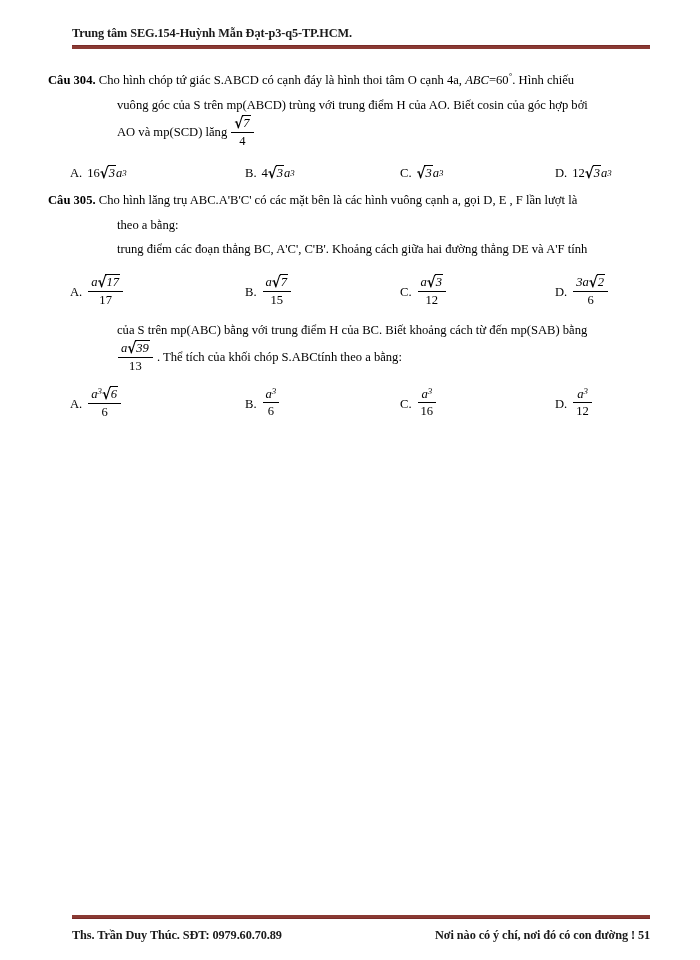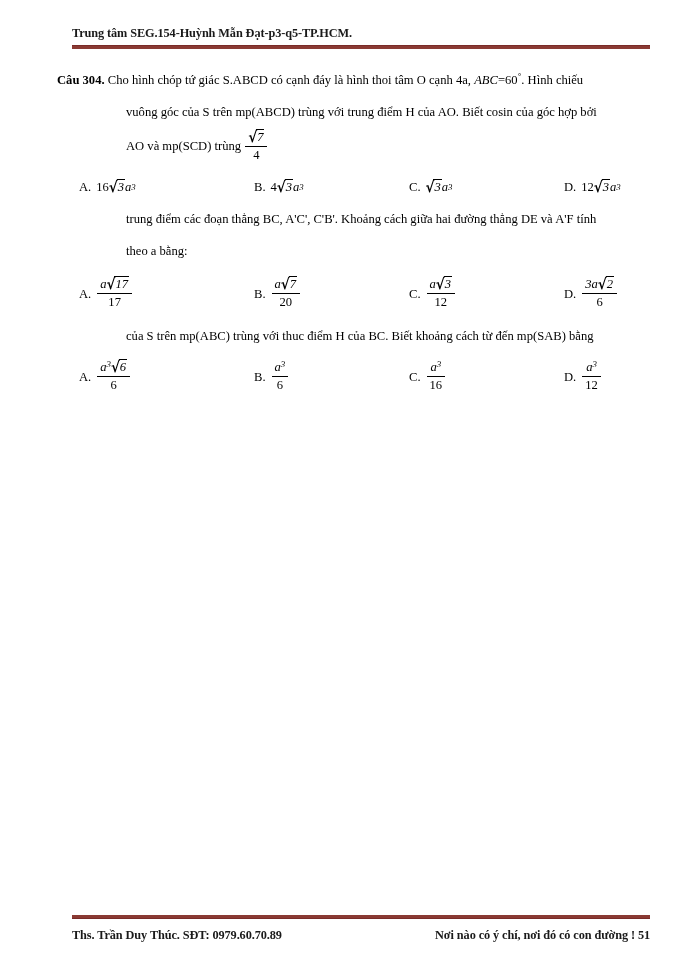--- a/index.html
+++ b/index.html
@@ -68,21 +68,21 @@
     font-size: 12.3px;
     color: #1a1a1a;
     letter-spacing: -0.1px;
   }
   .footer-left { font-weight: bold; }
   .footer-right { font-weight: bold; }
 
   
   .content {
     position: absolute;
-    left: 57px;
+    left: 48px;
     top: 68px;
     width: 608px;
   }
 
   .question {
     position: relative;
     margin-bottom: 2px;
   }
 
   .q-body {
@@ -92,21 +92,20 @@
   }
   .q-label {
     font-weight: bold;
     font-size: 12.6px;
   }
   .q-line {
     display: block;
   }
   .q-line.indent {
     padding-left: 69px;
-    margin-top: 7px;
   }
 
   
   .mi {
     font-style: italic;
     font-family: "Liberation Serif", "DejaVu Serif", serif;
   }
   .mop { font-style: normal; }
   .deg {
     font-size: 0.72em;
@@ -208,21 +207,21 @@
 
     <div class="question">
       <div class="q-body">
         <span class="q-line">
           <span class="q-label">Câu 304.</span>
           <span>Cho hình chóp tứ giác S.ABCD có cạnh đáy là hình thoi tâm O cạnh 4a,</span>
           <span class="mi">ABC</span><span class="mop">=</span><span class="mop">60</span><span class="deg">°</span><span>. Hình chiếu</span>
         </span>
         <span class="q-line indent">vuông góc của S trên mp(ABCD) trùng với trung điểm H của AO. Biết cosin của góc hợp bởi</span>
         <span class="q-line indent">
-          <span>AO và mp(SCD) trùng</span>
+          <span>AO và mp(SCD) lăng</span>
           <span class="frac">
             <span class="num"><span class="sqrt"><span class="radical">√</span><span class="rad-body">7</span></span></span>
             <span class="den">4</span>
           </span>
         </span>
       </div>
 
       <div class="spacer-304"></div>
 
       <div class="answers short">
@@ -252,39 +251,43 @@
             <span class="mop">12</span>
             <span class="sqrt"><span class="radical">√</span><span class="rad-body">3</span></span>
             <span class="mi">a</span>
             <span class="sup">3</span>
         </span>
       </div>
     </div>
 
     <div class="question">
       <div class="q-body">
+        <span class="q-line">
+          <span class="q-label">Câu 305.</span>
+          <span>Cho hình lăng trụ   ABC.A'B'C' có các mặt bên là các hình vuông cạnh a, gọi D, E , F lần lượt là</span>
+        </span>
+        <span class="q-line indent">theo a bằng:</span>
         <span class="q-line indent">trung điểm các đoạn thẳng BC, A'C', C'B'. Khoảng cách giữa hai đường thẳng DE và A'F tính</span>
-        <span class="q-line indent">theo a bằng:</span>
       </div>
 
       <div class="spacer-305"></div>
 
       <div class="answers tall">
         <span class="ans ans-a">
           <span class="tag">A.</span>
           <span class="frac">
             <span class="num"><span class="mi">a</span><span class="sqrt"><span class="radical">√</span><span class="rad-body">17</span></span></span>
             <span class="den">17</span>
           </span>
         </span>
         <span class="ans ans-b">
           <span class="tag">B.</span>
           <span class="frac">
             <span class="num"><span class="mi">a</span><span class="sqrt"><span class="radical">√</span><span class="rad-body">7</span></span></span>
-            <span class="den">20</span>
+            <span class="den">15</span>
           </span>
         </span>
         <span class="ans ans-c">
           <span class="tag">C.</span>
           <span class="frac">
             <span class="num"><span class="mi">a</span><span class="sqrt"><span class="radical">√</span><span class="rad-body">3</span></span></span>
             <span class="den">12</span>
           </span>
         </span>
         <span class="ans ans-d">
@@ -292,21 +295,28 @@
           <span class="frac">
             <span class="num"><span class="mi">3a</span><span class="sqrt"><span class="radical">√</span><span class="rad-body">2</span></span></span>
             <span class="den">6</span>
           </span>
         </span>
       </div>
     </div>
 
     <div class="question">
       <div class="q-body">
-        <span class="q-line indent">của S trên mp(ABC) trùng với thuc điểm H của BC. Biết khoảng cách từ đến mp(SAB) bằng</span>
+        <span class="q-line indent">của S trên mp(ABC) bằng với trung điểm H của BC. Biết khoảng cách từ đến mp(SAB) bằng</span>
+        <span class="q-line indent">
+          <span class="frac">
+            <span class="num"><span class="mi">a</span><span class="sqrt"><span class="radical">√</span><span class="rad-body">39</span></span></span>
+            <span class="den">13</span>
+          </span>
+          <span>. Thể tích của khối chóp S.ABCtính theo a bằng:</span>
+        </span>
       </div>
 
       <div class="spacer-306"></div>
 
       <div class="answers tall">
         <span class="ans ans-a">
           <span class="tag">A.</span>
           <span class="frac">
             <span class="num"><span class="mi">a</span><span class="sup">3</span><span class="sqrt"><span class="radical">√</span><span class="rad-body">6</span></span></span>
             <span class="den">6</span>

